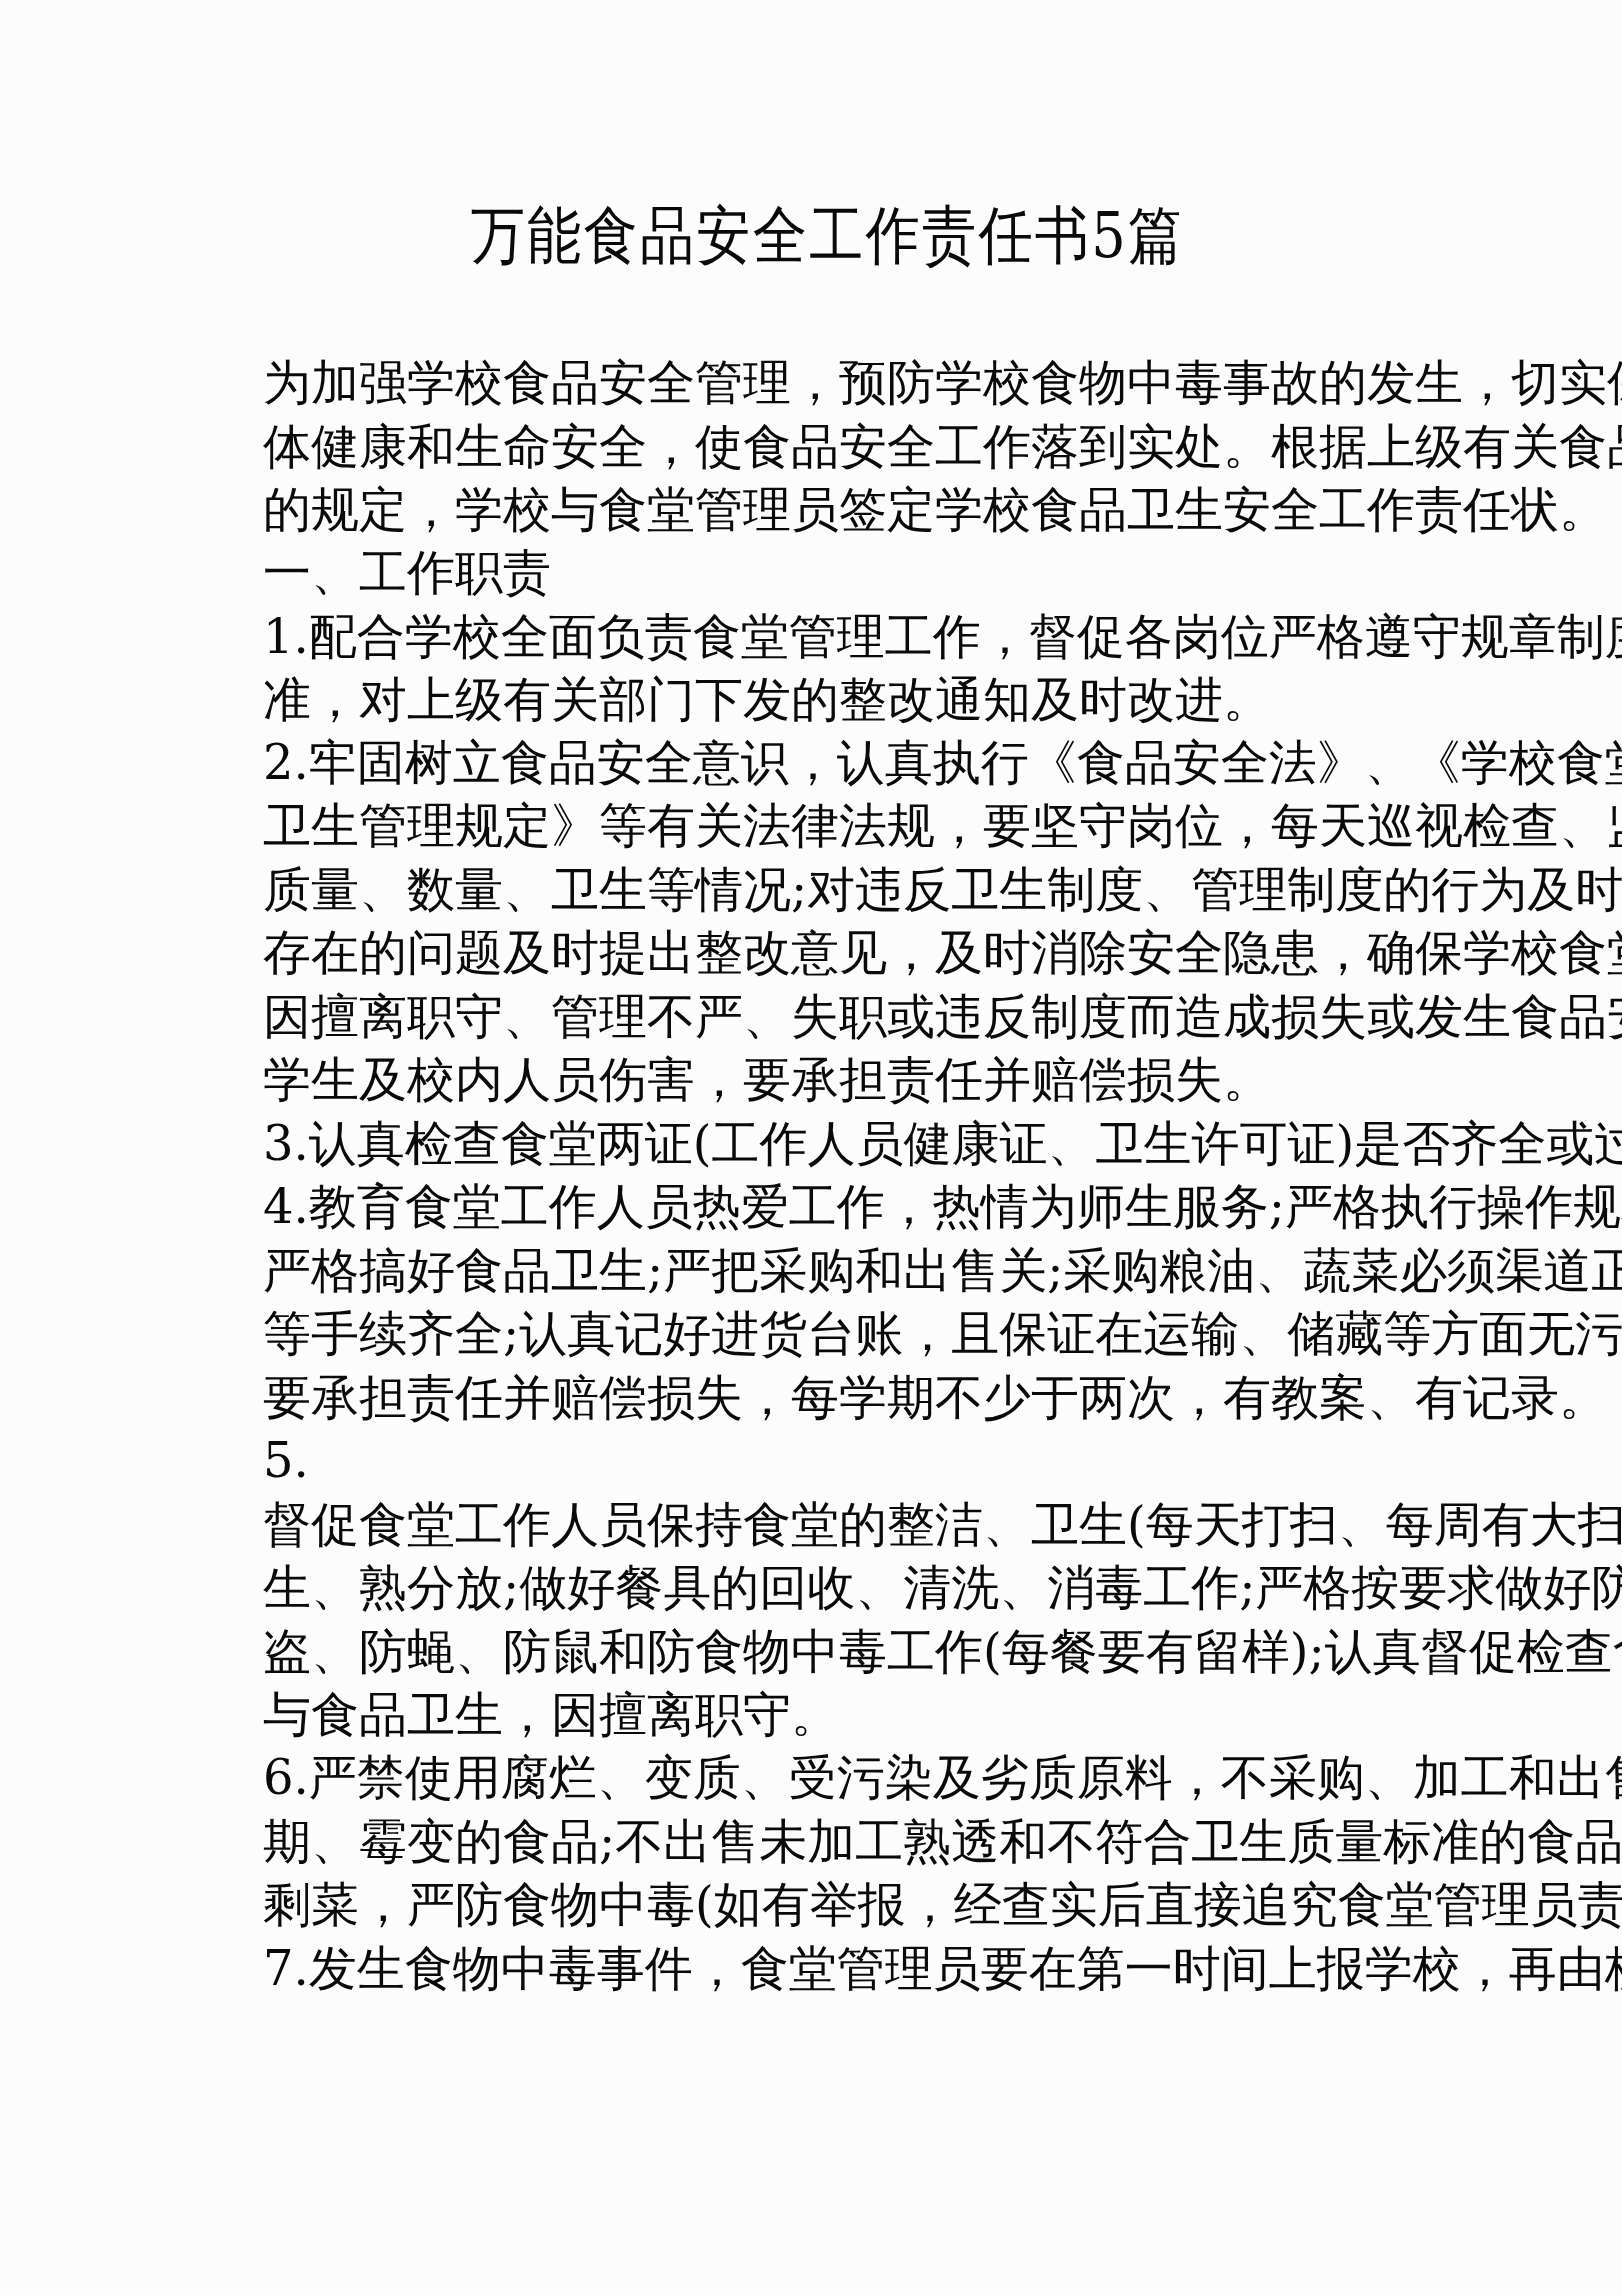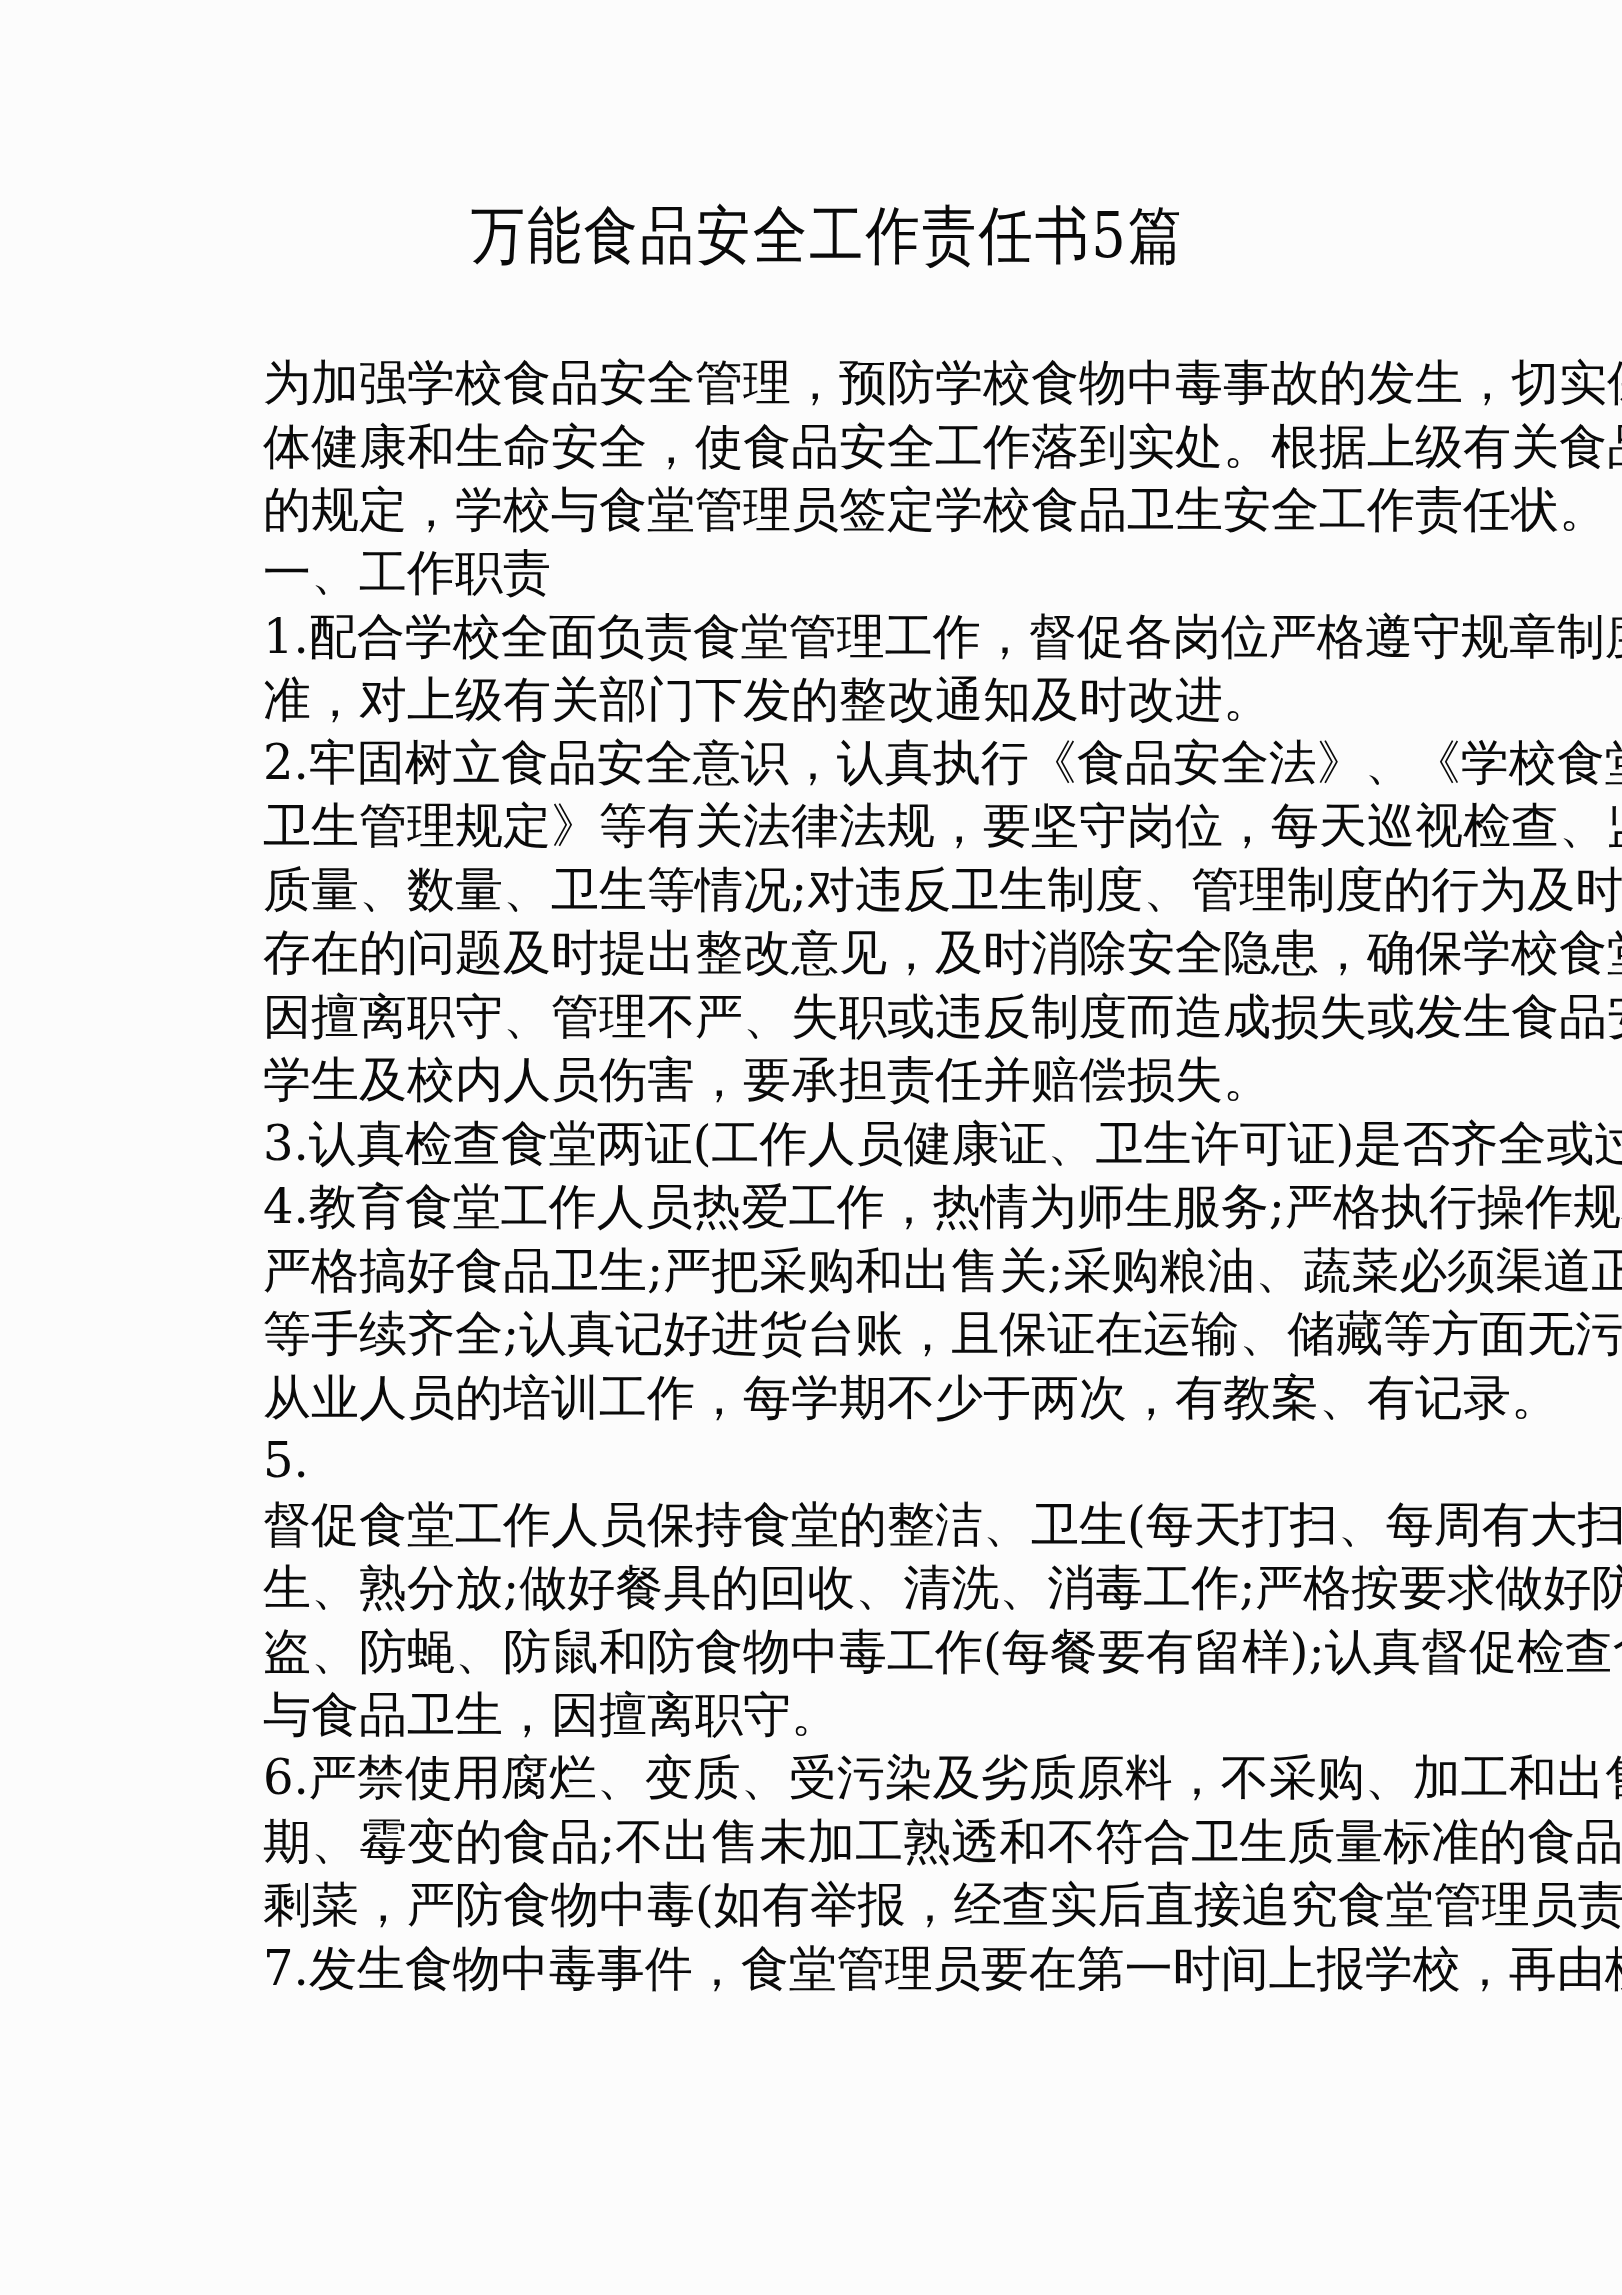--- a/index.html
+++ b/index.html
@@ -41,21 +41,21 @@
   <div class="line" style="top:731px">2.牢固树立食品安全意识，认真执行《食品安全法》、《学校食堂与学生集体用餐</div>
   <div class="line" style="top:794px">卫生管理规定》等有关法律法规，要坚守岗位，每天巡视检查、监督食堂饭菜的</div>
   <div class="line" style="top:858px">质量、数量、卫生等情况;对违反卫生制度、管理制度的行为及时处理和纠正;对</div>
   <div class="line" style="top:921px">存在的问题及时提出整改意见，及时消除安全隐患，确保学校食堂工作正常进行。</div>
   <div class="line" style="top:985px">因擅离职守、管理不严、失职或违反制度而造成损失或发生食品安全事故，造成</div>
   <div class="line short" style="top:1048px">学生及校内人员伤害，要承担责任并赔偿损失。</div>
   <div class="line short" style="top:1112px">3.认真检查食堂两证(工作人员健康证、卫生许可证)是否齐全或过期。</div>
   <div class="line" style="top:1175px">4.教育食堂工作人员热爱工作，热情为师生服务;严格执行操作规程和卫生标准;</div>
   <div class="line" style="top:1239px">严格搞好食品卫生;严把采购和出售关;采购粮油、蔬菜必须渠道正规，索证索票</div>
   <div class="line" style="top:1302px">等手续齐全;认真记好进货台账，且保证在运输、储藏等方面无污染;做好对食堂</div>
-  <div class="line short" style="top:1366px">从业人员的培训工作，每学期不少于两次，有教案、有记录。</div>
+  <div class="line short" style="top:1366px">要承担责任并赔偿损失，每学期不少于两次，有教案、有记录。</div>
   <div class="line short" style="top:1429px">5.</div>
   <div class="line" style="top:1493px">督促食堂工作人员保持食堂的整洁、卫生(每天打扫、每周有大扫除)。操作间要</div>
   <div class="line" style="top:1556px">生、熟分放;做好餐具的回收、清洗、消毒工作;严格按要求做好防火、防毒、防</div>
   <div class="line" style="top:1620px">盗、防蝇、防鼠和防食物中毒工作(每餐要有留样);认真督促检查食堂环境卫生</div>
   <div class="line short" style="top:1683px">与食品卫生，因擅离职守。</div>
   <div class="line" style="top:1746px">6.严禁使用腐烂、变质、受污染及劣质原料，不采购、加工和出售假冒伪劣、过</div>
   <div class="line" style="top:1810px">期、霉变的食品;不出售未加工熟透和不符合卫生质量标准的食品;禁止食用剩饭</div>
   <div class="line short" style="top:1873px">剩菜，严防食物中毒(如有举报，经查实后直接追究食堂管理员责任)。</div>
   <div class="line" style="top:1937px">7.发生食物中毒事件，食堂管理员要在第一时间上报学校，再由校长及时上报中</div>
 </div>

